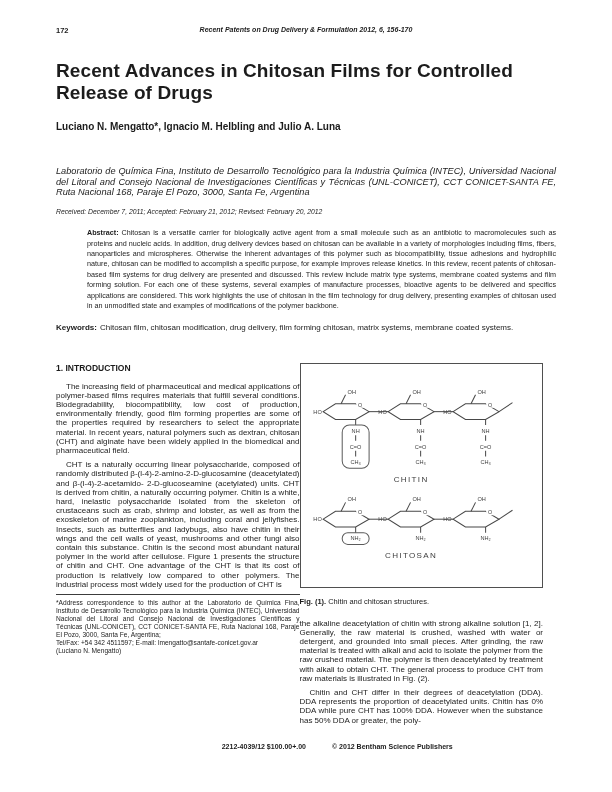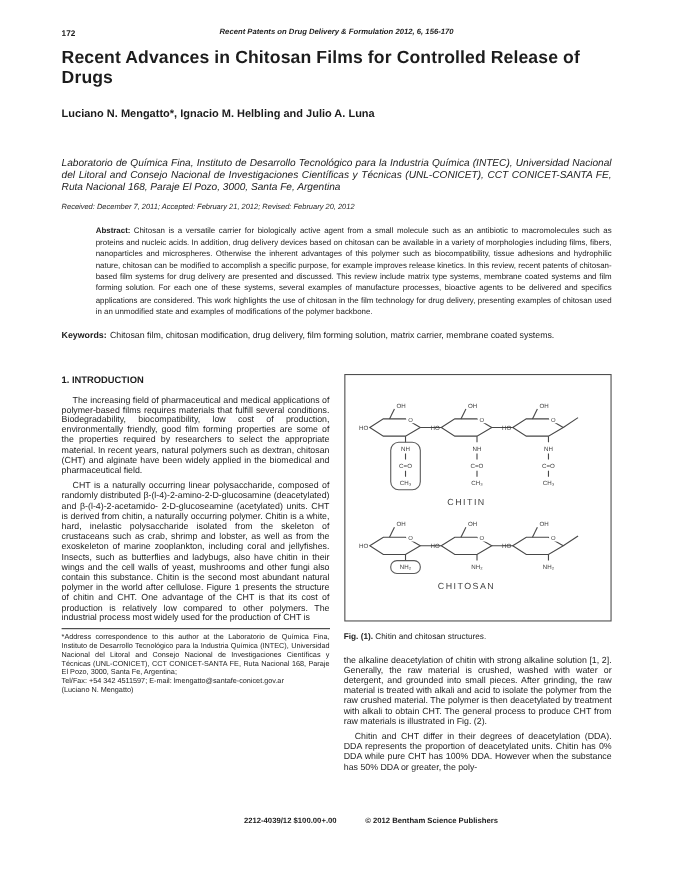--- a/index.html
+++ b/index.html
@@ -12,31 +12,31 @@
     padding:26px 56px 20px 56px;
     font-family:"Liberation Sans", sans-serif;
     color:#1c1c1c;
     overflow:hidden;
   }
   
   .runhead{position:relative;height:10px;}
   .pagenum{position:absolute;left:0;top:0;font-size:7.5px;font-weight:bold;}
   .jref{position:absolute;left:0;right:0;top:0;text-align:center;font-size:7px;font-weight:bold;font-style:italic;}
   
-  .title{margin:8px 0 0 0;font-size:16px;font-weight:bold;letter-spacing:.1px;line-height:1.15;}
+  .title{margin:24px 0 0 0;font-size:19px;font-weight:bold;letter-spacing:.1px;line-height:1.15;}
   .authors{margin-top:17px;font-size:10px;font-weight:bold;}
   .affil{margin-top:34px;font-size:9.2px;font-style:italic;text-align:justify;line-height:1.18;}
   .dates{margin-top:10px;font-size:6.8px;font-style:italic;}
   
   .abstract{margin:13px 0 0 31px;font-size:7.2px;line-height:10.4px;text-align:justify;}
   .abstract .lbl{font-weight:bold;margin-right:3px;}
   .keywords{margin-top:11px;font-size:8px;line-height:10px;text-align:justify;}
   .keywords .lbl{font-weight:bold;margin-right:3px;}
   
-  .cols{margin-top:30px;display:flex;gap:13px;align-items:flex-start;}
+  .cols{margin-top:30px;display:flex;align-items:flex-start;}
   .col{width:243.5px;box-sizing:border-box;}
   .sechead{font-size:8.5px;font-weight:bold;margin:0 0 9px 0;}
   .col p{font-size:8px;line-height:9.2px;text-align:justify;margin:0 0 5px 0;}
   .col p.ind{text-indent:10px;}
   .col p.noind{text-indent:0;}
   
   .footnote{margin-top:4px;border-top:1px solid #3c3c3c;padding-top:4px;font-size:6.6px;line-height:8px;text-align:justify;}
   .footnote .fline{display:block;}
   
   .figbox{border:1.5px solid #4f4f4f;height:225px;padding:2px;box-sizing:border-box;}
@@ -64,21 +64,21 @@
 
   <div class="affil">Laboratorio de Química Fina, Instituto de Desarrollo Tecnológico para la Industria Química (INTEC), Universidad Nacional del Litoral and Consejo Nacional de Investigaciones Científicas y Técnicas (UNL-CONICET), CCT CONICET-SANTA FE, Ruta Nacional 168, Paraje El Pozo, 3000, Santa Fe, Argentina</div>
 
   <div class="dates">Received: December 7, 2011; Accepted: February 21, 2012; Revised: February 20, 2012</div>
 
   <div class="abstract">
     <span class="lbl">Abstract:</span><span>Chitosan is a versatile carrier for biologically active agent from a small molecule such as an antibiotic to macromolecules such as proteins and nucleic acids. In addition, drug delivery devices based on chitosan can be available in a variety of morphologies including films, fibers, nanoparticles and microspheres. Otherwise the inherent advantages of this polymer such as biocompatibility, tissue adhesions and hydrophilic nature, chitosan can be modified to accomplish a specific purpose, for example improves release kinetics. In this review, recent patents of chitosan-based film systems for drug delivery are presented and discussed. This review include matrix type systems, membrane coated systems and film forming solution. For each one of these systems, several examples of manufacture processes, bioactive agents to be delivered and specifics applications are considered. This work highlights the use of chitosan in the film technology for drug delivery, presenting examples of chitosan used in an unmodified state and examples of modifications of the polymer backbone.</span>
   </div>
 
   <div class="keywords">
-    <span class="lbl">Keywords:</span><span>Chitosan film, chitosan modification, drug delivery, film forming solution, matrix carrier, membrane coated systems.</span>
+    <span class="lbl">Keywords:</span><span>Chitosan film, chitosan modification, drug delivery, film forming chitosan, matrix systems, membrane coated systems.</span>
   </div>
 
   <div class="cols">
 
     <div class="col">
       <div class="sechead">1. INTRODUCTION</div>
       <p class="ind">The increasing field of pharmaceutical and medical applications of polymer-based films requires materials that fulfill several conditions. Biodegradability, biocompatibility, low cost of production, environmentally friendly, good film forming properties are some of the properties required by researchers to select the appropriate material. In recent years, natural polymers such as dextran, chitosan (CHT) and alginate have been widely applied in the biomedical and pharmaceutical field.</p>
       <p class="ind">CHT is a naturally occurring linear polysaccharide, composed of randomly distributed β-(l-4)-2-amino-2-D-glucosamine (deacetylated) and β-(l-4)-2-acetamido- 2-D-glucoseamine (acetylated) units. CHT is derived from chitin, a naturally occurring polymer. Chitin is a white, hard, inelastic polysaccharide isolated from the skeleton of crustaceans such as crab, shrimp and lobster, as well as from the exoskeleton of marine zooplankton, including coral and jellyfishes. Insects, such as butterflies and ladybugs, also have chitin in their wings and the cell walls of yeast, mushrooms and other fungi also contain this substance. Chitin is the second most abundant natural polymer in the world after cellulose. Figure 1 presents the structure of chitin and CHT. One advantage of the CHT is that its cost of production is relatively low compared to other polymers. The industrial process most widely used for the production of CHT is</p>
       <div class="footnote">
         <span>*Address correspondence to this author at the Laboratorio de Química Fina, Instituto de Desarrollo Tecnológico para la Industria Química (INTEC), Universidad Nacional del Litoral and Consejo Nacional de Investigaciones Científicas y Técnicas (UNL-CONICET), CCT CONICET-SANTA FE, Ruta Nacional 168, Paraje El Pozo, 3000, Santa Fe, Argentina;</span>

